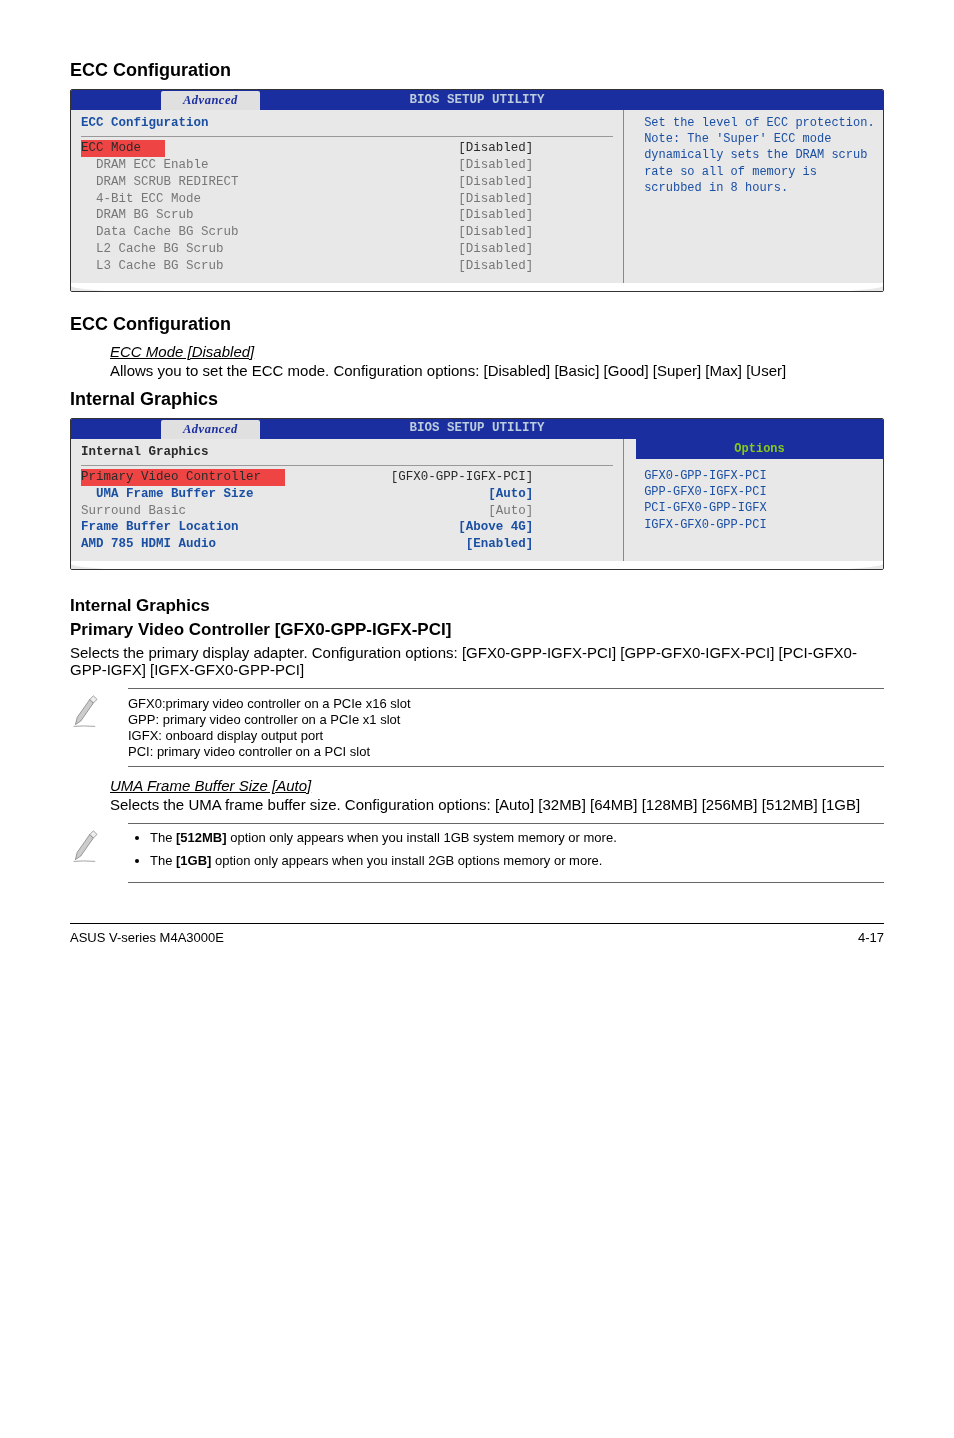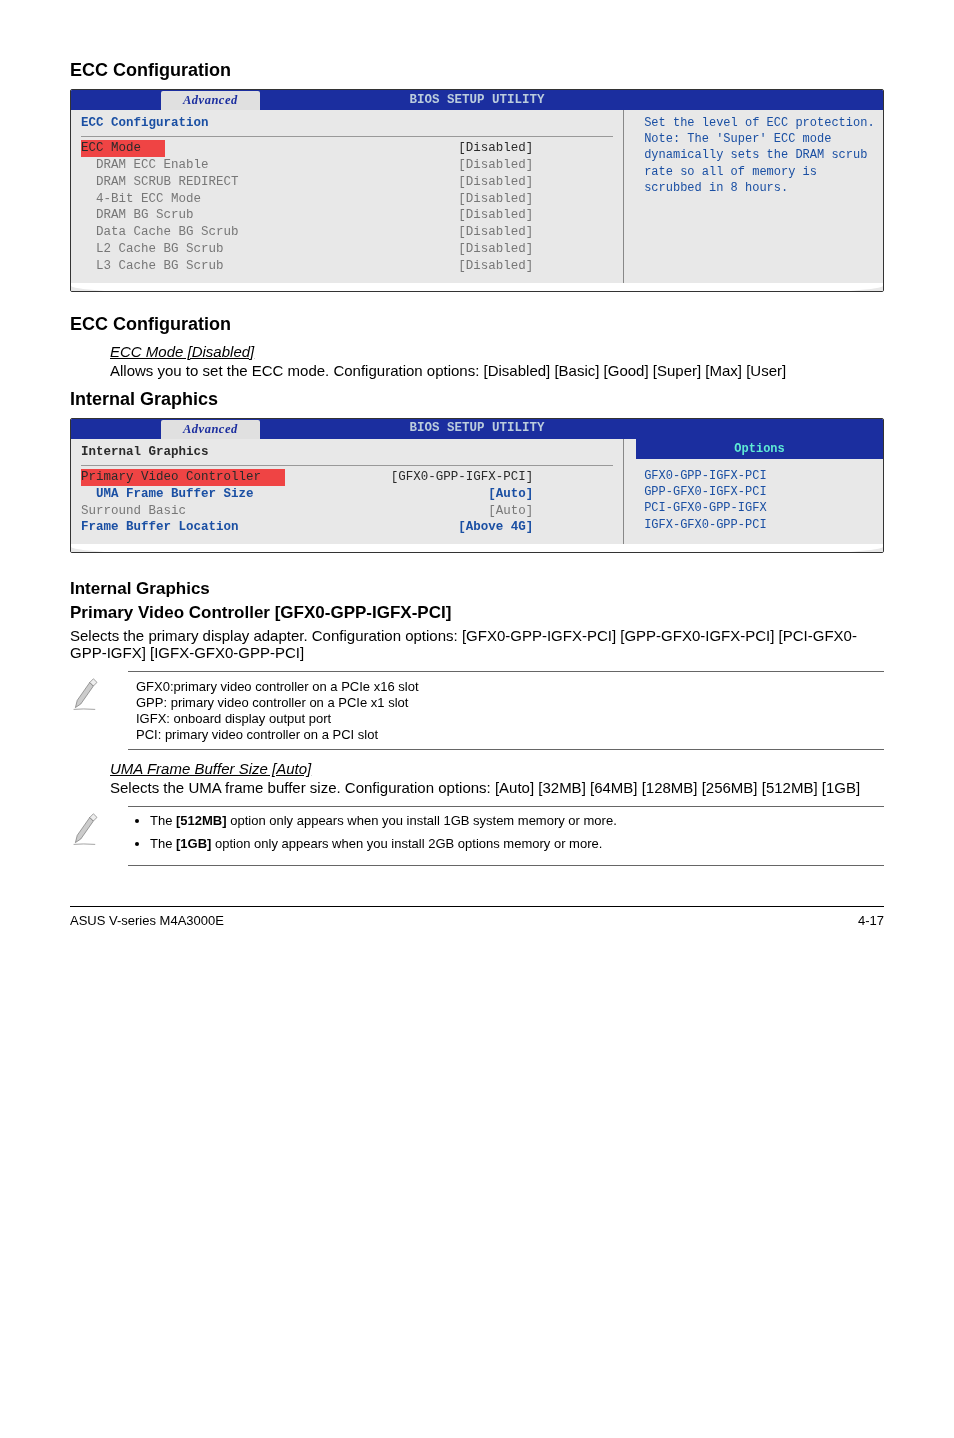--- a/index.html
+++ b/index.html
@@ -73,21 +73,21 @@
     margin-bottom: 3px;
   }
   .bios-row { display: flex; justify-content: space-between; padding-right: 80px; }
   .bios-row .lab { color: #777; }
   .bios-row .val { color: #777; }
   .bios-row.selected .lab { background: #ef4444; color: #2a2a2a; display: inline-block; padding-right: 24px; }
   .bios-row.selected .val { color: #2a2a2a; }
   .bios-row.blue .lab, .bios-row.blue .val { color: #1a4fa3; font-weight: bold; }
   .bios-right .options-header {
     background: #1b2e9f;
-    color: #5eead4;
+    color: #84cc16;
     text-align: center;
     font-weight: bold;
     margin: -5px -8px 5px -8px;
     padding: 2px 0;
   }
   .indent-item {
     margin-left: 40px;
   }
   .item-title {
     font-style: italic;
@@ -123,21 +123,21 @@
     border-top: 1px solid #666;
     border-bottom: 1px solid #666;
   }
   .note-content ul {
     list-style-type: disc;
     padding-left: 22px;
   }
   .note-content li {
     margin-bottom: 8px;
   }
-  .note-content .gl-line { margin: 1px 8px; }
+  .note-content .gl-line { margin: 1px 0; }
   .footer {
     display: flex;
     justify-content: space-between;
     border-top: 1px solid #000;
     padding-top: 6px;
     margin-top: 40px;
     font-size: 13px;
   }
   .bios-curve {
     position: relative;
@@ -231,20 +231,24 @@
           <span class="val">[Auto]</span>
         </div>
       <div class="bios-row">
           <span class="lab">Surround Basic</span>
           <span class="val">[Auto]</span>
         </div>
       <div class="bios-row blue">
           <span class="lab">Frame Buffer Location</span>
           <span class="val">[Above 4G]</span>
         </div>
+      <div class="bios-row blue">
+          <span class="lab">AMD 785 HDMI Audio</span>
+          <span class="val">[Enabled]</span>
+        </div>
     </div>
     <div class="bios-right">
       <div class="options-header">Options</div>
       <div style="height:4px"></div>
       <div>GFX0-GPP-IGFX-PCI</div>
       <div>GPP-GFX0-IGFX-PCI</div>
       <div>PCI-GFX0-GPP-IGFX</div>
       <div>IGFX-GFX0-GPP-PCI</div>
     </div>
   </div>

